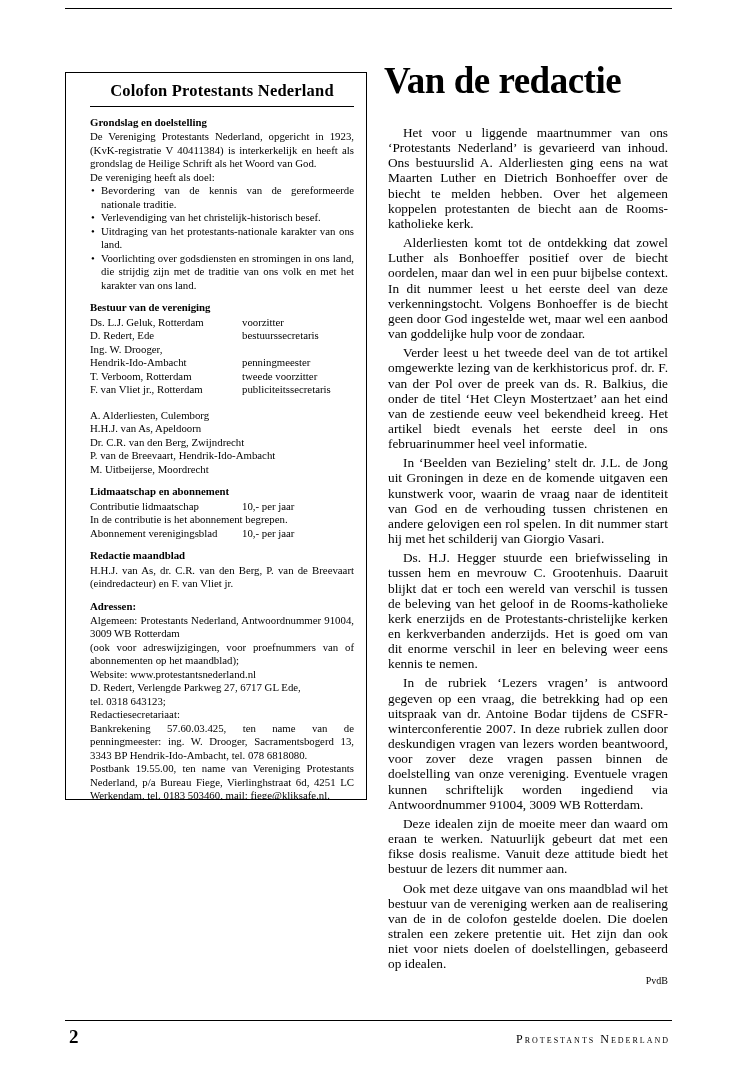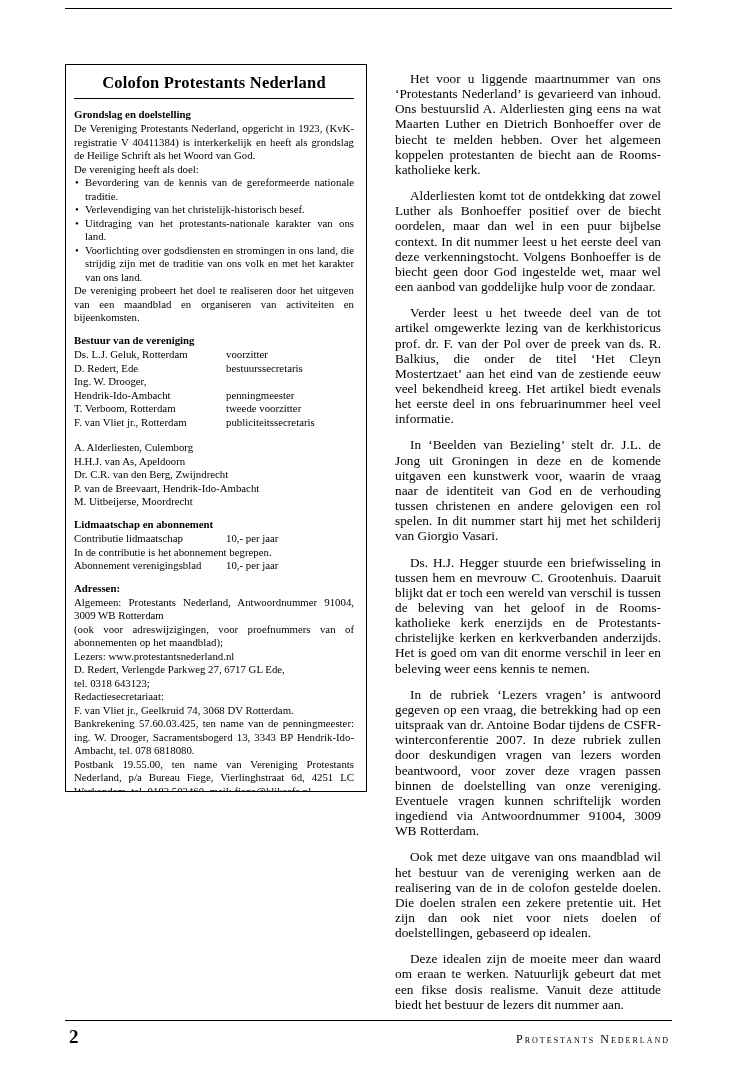--- a/index.html
+++ b/index.html
@@ -25,23 +25,23 @@
     display: flex;
     gap: 17px;
     overflow: hidden;
   }
 
   
   .colophon-box {
     flex: 0 0 302px;
     width: 302px;
     height: 728px;
-    margin-top: 4px;
+    margin-top: 12px;
     border: 1.5px solid #000;
-    padding: 8px 12px 10px 8px;
+    padding: 8px 12px 10px 24px;
     overflow: hidden;
     align-self: flex-start;
   }
   .colophon-title {
     font-size: 16.5px;
     font-weight: bold;
     text-align: center;
     padding-bottom: 5px;
     border-bottom: 1.5px solid #000;
     margin-bottom: 9px;
@@ -85,21 +85,21 @@
     letter-spacing: -0.5px;
     white-space: nowrap;
     margin: 2px 0 26px 0;
   }
   .editorial-body {
     font-size: 13.3px;
     line-height: 1.14;
     text-align: justify;
   }
   .editorial-body p {
-    margin: 11px;
+    margin: 4px;
     text-indent: 15px;
   }
   .signature {
     font-size: 10px;
     line-height: 1.14;
     text-align: right;
     padding-right: 4px;
   }
 
   
@@ -145,21 +145,20 @@
           <ul>
 
               <li>Bevordering van de kennis van de gereformeerde nationale traditie.</li>
 
               <li>Verlevendiging van het christelijk-historisch besef.</li>
 
               <li>Uitdraging van het protestants-nationale karakter van ons land.</li>
 
               <li>Voorlichting over godsdiensten en stromingen in ons land, die strijdig zijn met de traditie van ons volk en met het karakter van ons land.</li>
             </ul>
-          <p>De vereniging probeert het doel te realiseren door het uitgeven van een maandblad en organiseren van activiteiten en bijeenkomsten.</p>
         </section>
 
         <section>
           <h3>Bestuur van de vereniging</h3>
           <div>
 
               <div class="pair-row">
                 <span class="pair-name">Ds. L.J. Geluk, Rotterdam</span>
                 <span class="pair-role">voorzitter</span>
               </div>
@@ -209,76 +208,80 @@
             <span class="pair-name">Contributie lidmaatschap</span>
             <span class="pair-role">10,- per jaar</span>
           </div>
           <p>In de contributie is het abonnement begrepen.</p>
           <div class="pair-row">
             <span class="pair-name">Abonnement verenigingsblad</span>
             <span class="pair-role">10,- per jaar</span>
           </div>
         </section>
 
+        <section>
+          <h3>Redactie maandblad</h3>
+          <p>H.H.J. van As, dr. C.R. van den Berg, P. van de Breevaart (eindredacteur) en F. van Vliet jr.</p>
+        </section>
 
         <section>
           <h3>Adressen:</h3>
           <div>
 
               <p>Algemeen: Protestants Nederland, Antwoordnummer 91004, 3009 WB Rotterdam</p>
 
               <p>(ook voor adreswijzigingen, voor proefnummers van of abonnementen op het maandblad);</p>
 
-              <p>Lezers: www.protestantsnederland.nl</p>
+              <p>Website: www.protestantsnederland.nl</p>
 
 
               <p>D. Redert, Verlengde Parkweg 27, 6717 GL Ede,</p>
 
               <p>tel. 0318 643123;</p>
 
               <p>Redactiesecretariaat:</p>
 
-              <p>F. van Vliet jr., Geelkruid 74, 3068 DV Rotterdam.</p>
             </div>
         </section>
 
         <section>
           <div>
 
               <p>Bankrekening 57.60.03.425, ten name van de penningmeester: ing. W. Drooger, Sacramentsbogerd 13, 3343 BP Hendrik-Ido-Ambacht, tel. 078 6818080.</p>
 
               <p>Postbank 19.55.00, ten name van Vereniging Protestants Nederland, p/a Bureau Fiege, Vierlinghstraat 6d, 4251 LC Werkendam, tel. 0183 503460, mail: fiege@kliksafe.nl.</p>
             </div>
         </section>
 
         <section>
           <h3>Adressen:</h3>
         </section>
 
       </div>
     </aside>
 
     <main class="editorial">
+      <h1 class="editorial-title">Van de redactie</h1>
       <div class="editorial-body">
 
           <p>Het voor u liggende maartnummer van ons ‘Protestants Nederland’ is gevarieerd van inhoud. Ons bestuurslid A. Alderliesten ging eens na wat Maarten Luther en Dietrich Bonhoeffer over de biecht te melden hebben. Over het algemeen koppelen protestanten de biecht aan de Rooms-katholieke kerk.</p>
 
           <p>Alderliesten komt tot de ontdekking dat zowel Luther als Bonhoeffer positief over de biecht oordelen, maar dan wel in een puur bijbelse context. In dit nummer leest u het eerste deel van deze verkenningstocht. Volgens Bonhoeffer is de biecht geen door God ingestelde wet, maar wel een aanbod van goddelijke hulp voor de zondaar.</p>
 
           <p>Verder leest u het tweede deel van de tot artikel omgewerkte lezing van de kerkhistoricus prof. dr. F. van der Pol over de preek van ds. R. Balkius, die onder de titel ‘Het Cleyn Mostertzaet’ aan het eind van de zestiende eeuw veel bekendheid kreeg. Het artikel biedt evenals het eerste deel in ons februarinummer heel veel informatie.</p>
 
           <p>In ‘Beelden van Bezieling’ stelt dr. J.L. de Jong uit Groningen in deze en de komende uitgaven een kunstwerk voor, waarin de vraag naar de identiteit van God en de verhouding tussen christenen en andere gelovigen een rol spelen. In dit nummer start hij met het schilderij van Giorgio Vasari.</p>
 
           <p>Ds. H.J. Hegger stuurde een briefwisseling in tussen hem en mevrouw C. Grootenhuis. Daaruit blijkt dat er toch een wereld van verschil is tussen de beleving van het geloof in de Rooms-katholieke kerk enerzijds en de Protestants-christelijke kerken en kerkverbanden anderzijds. Het is goed om van dit enorme verschil in leer en beleving weer eens kennis te nemen.</p>
 
           <p>In de rubriek ‘Lezers vragen’ is antwoord gegeven op een vraag, die betrekking had op een uitspraak van dr. Antoine Bodar tijdens de CSFR-winterconferentie 2007. In deze rubriek zullen door deskundigen vragen van lezers worden beantwoord, voor zover deze vragen passen binnen de doelstelling van onze vereniging. Eventuele vragen kunnen schriftelijk worden ingediend via Antwoordnummer 91004, 3009 WB Rotterdam.</p>
 
+          <p>Deze idealen zijn de moeite meer dan waard om eraan te werken. Natuurlijk gebeurt dat met een fikse dosis realisme. Vanuit deze attitude biedt het bestuur de lezers dit nummer aan.</p>
+
           <p>Ook met deze uitgave van ons maandblad wil het bestuur van de vereniging werken aan de realisering van de in de colofon gestelde doelen. Die doelen stralen een zekere pretentie uit. Het zijn dan ook niet voor niets doelen of doelstellingen, gebaseerd op idealen.</p>
-
-          <p>Deze idealen zijn de moeite meer dan waard om eraan te werken. Natuurlijk gebeurt dat met een fikse dosis realisme. Vanuit deze attitude biedt het bestuur de lezers dit nummer aan.</p>
         </div>
       <div class="signature">PvdB</div>
     </main>
 
   </div>
 
   <footer class="footer">
     <span class="page-num">2</span>
     <span class="footer-title">Protestants Nederland</span>
   </footer>

